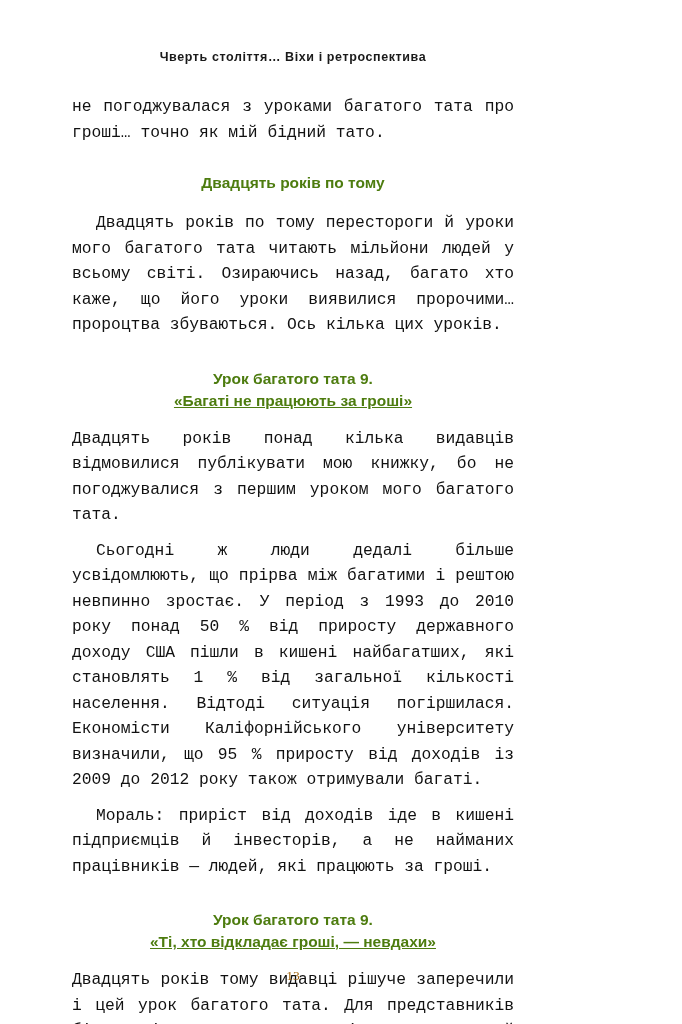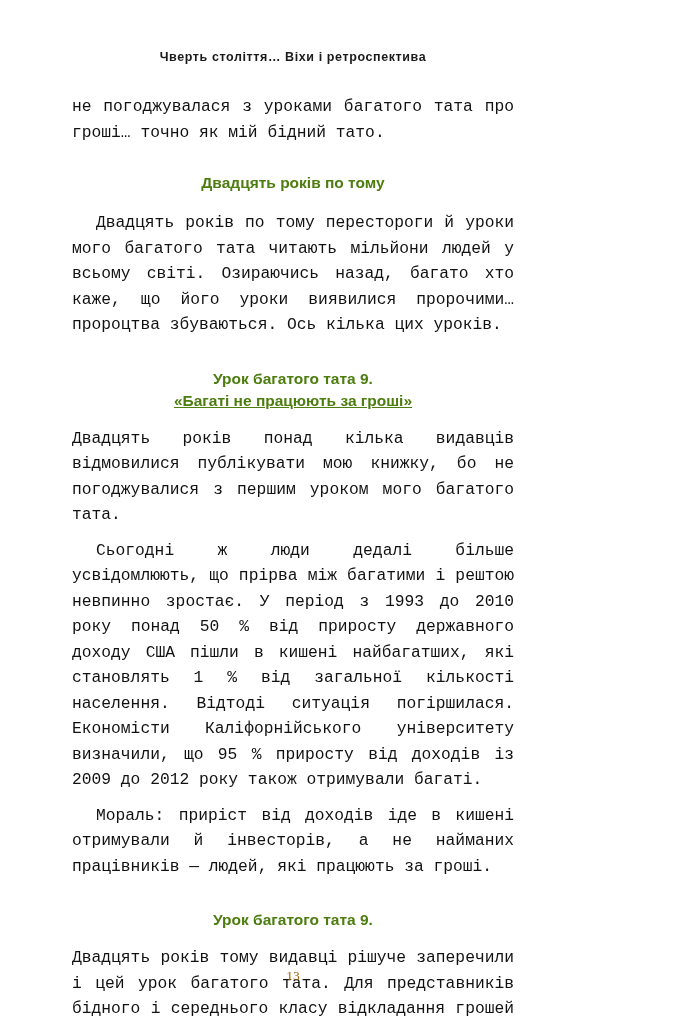--- a/index.html
+++ b/index.html
@@ -90,23 +90,24 @@
 
   <h2 class="subhead subhead-two-line">
     <span>Урок багатого тата 9.</span>
     <span class="line2">«Багаті не працюють за гроші»</span>
   </h2>
 
   <p class="body-text">Двадцять років понад кілька видавців відмовилися публікувати мою книжку, бо не погоджувалися з першим уроком мого багатого тата.</p>
 
   <p class="body-text indent">Сьогодні ж люди дедалі більше усвідомлюють, що прірва між багатими і рештою невпинно зростає. У період з 1993 до 2010 року понад 50 % від приросту державного доходу США пішли в кишені найбагатших, які становлять 1 % від загальної кількості населення. Відтоді ситуація погіршилася. Економісти Каліфорнійського університету визначили, що 95 % приросту від доходів із 2009 до 2012 року також отримували багаті.</p>
 
-  <p class="body-text indent">Мораль: приріст від доходів іде в кишені отримували й інвесторів, а не найманих працівників — людей, які працюють за гроші.</p>
+  <p class="body-text indent">Мораль: приріст від доходів іде в кишені підприємців й інвесторів, а не найманих працівників — людей, які працюють за гроші.</p>
 
   <h2 class="subhead subhead-two-line">
     <span>Урок багатого тата 9.</span>
+    <span class="line2">«Ті, хто відкладає гроші, — невдахи»</span>
   </h2>
 
   <p class="body-text">Двадцять років тому видавці рішуче заперечили і цей урок багатого тата. Для представників бідного і середнього класу відкладання грошей — майже священний обряд, що врятує їх від злиднів і захистить від жорстокого світу. Багато хто вважає, що назвати людей, які заощаджують, невдахами — це святотатство.</p>
 
   <div class="folio">13</div>
 
 </div>
 
 </body></html>

